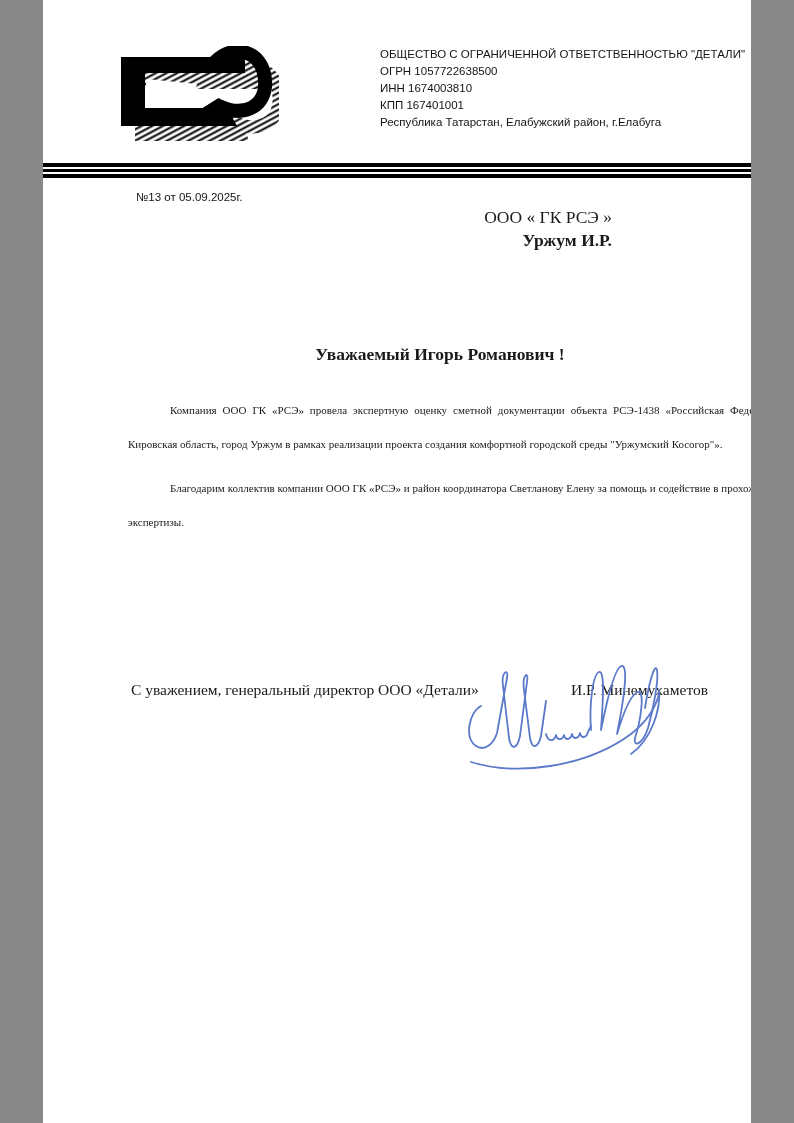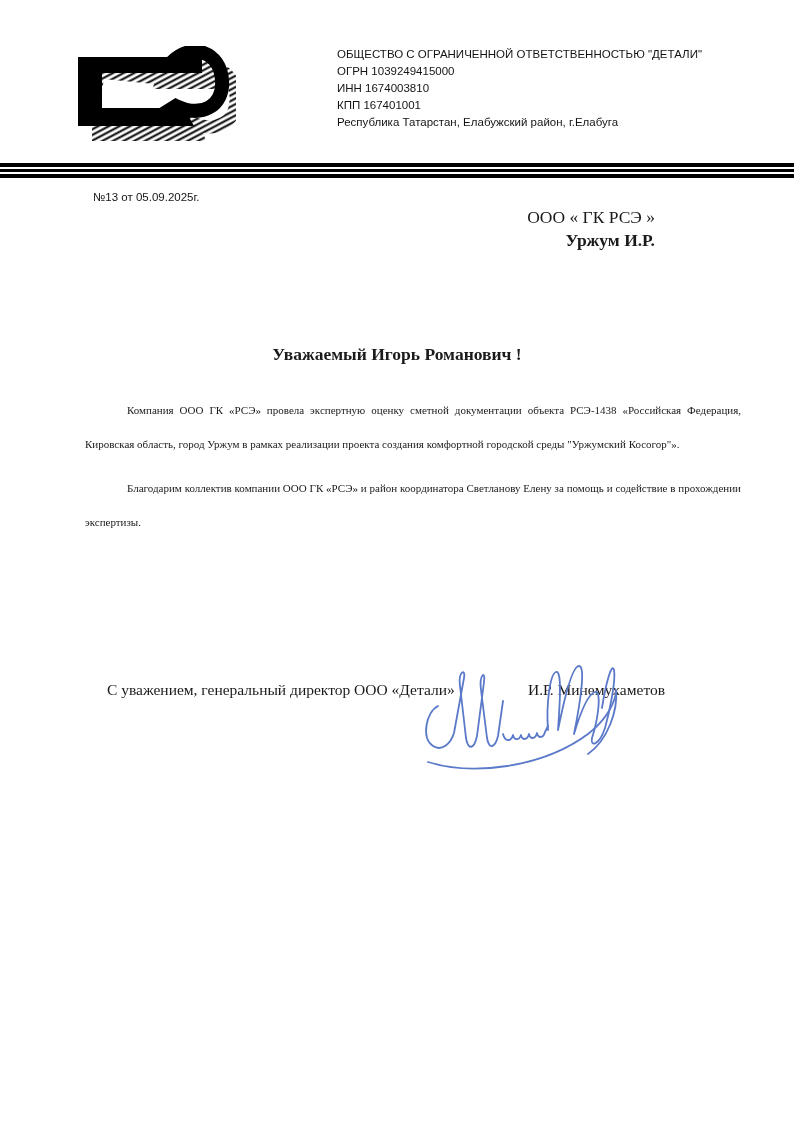--- a/index.html
+++ b/index.html
@@ -1,18 +1,18 @@
 <!DOCTYPE html>
 <html><head>
 <meta charset="utf-8">
 <style>
   html,body { margin:0; padding:0; background:#888; }
   .page {
     position:relative;
-    width:794px; height:1123px;
+    width:708px; height:1123px;
     margin:0 auto;
     background:#ffffff;
     font-family:"Liberation Serif", serif;
     color:#1a1a1a;
     overflow:hidden;
   }
   
   .logo { position:absolute; left:72px; top:46px; width:164px; height:101px; }
   .company-block {
     position:absolute; left:337px; top:46px;
@@ -42,21 +42,21 @@
     position:absolute; left:0; top:344px; width:794px;
     text-align:center; font-weight:bold; font-size:17.5px;
   }
   
   .body-text {
     position:absolute; left:85px; top:393px; width:656px;
     font-size:11px; line-height:34px; text-align:justify;
   }
   .body-text p { margin:0 0 10px 0; text-indent:42px; }
   
-  .signoff-left  { position:absolute; left:107px; top:681px; font-size:15.5px; white-space:nowrap; }
+  .signoff-left  { position:absolute; left:88px; top:681px; font-size:15.5px; white-space:nowrap; }
   .signoff-right { position:absolute; left:528px; top:681px; font-size:15.5px; white-space:nowrap; }
   .signature { position:absolute; left:420px; top:646px; width:205px; height:135px; }
 </style>
 </head>
 <body>
 
 <div class="page">
 
   <svg class="logo" viewBox="0 0 164 101" aria-hidden="true">
     <defs>
@@ -75,21 +75,21 @@
     <polygon points="32,33 82,38 74,64 27,60" fill="#ffffff"></polygon>
 
     <polygon points="6,11 130,11 130,27 6,27" fill="#000"></polygon>
     <rect x="6" y="11" width="24" height="69" fill="#000"></rect>
     <polygon points="6,62 112,62 122,80 6,80" fill="#000"></polygon>
     <path d="M 100,16 C 120,-4 148,6 150,34 C 152,60 130,72 104,60 L 88,70" fill="none" stroke="#000" stroke-width="14"></path>
   </svg>
 
   <div class="company-block">
     <div>ОБЩЕСТВО С ОГРАНИЧЕННОЙ ОТВЕТСТВЕННОСТЬЮ "ДЕТАЛИ"</div>
-    <div>ОГРН 1039249415000</div>
+    <div>ОГРН 1057722638500</div>
     <div>ИНН 1674003810</div>
     <div>КПП 167401001</div>
     <div>Республика Татарстан, Елабужский район, г.Елабуга</div>
   </div>
 
   <div class="rule">
     <div class="b1"></div>
       <div class="gap"></div>
       <div class="b2"></div>
       <div class="gap"></div>

